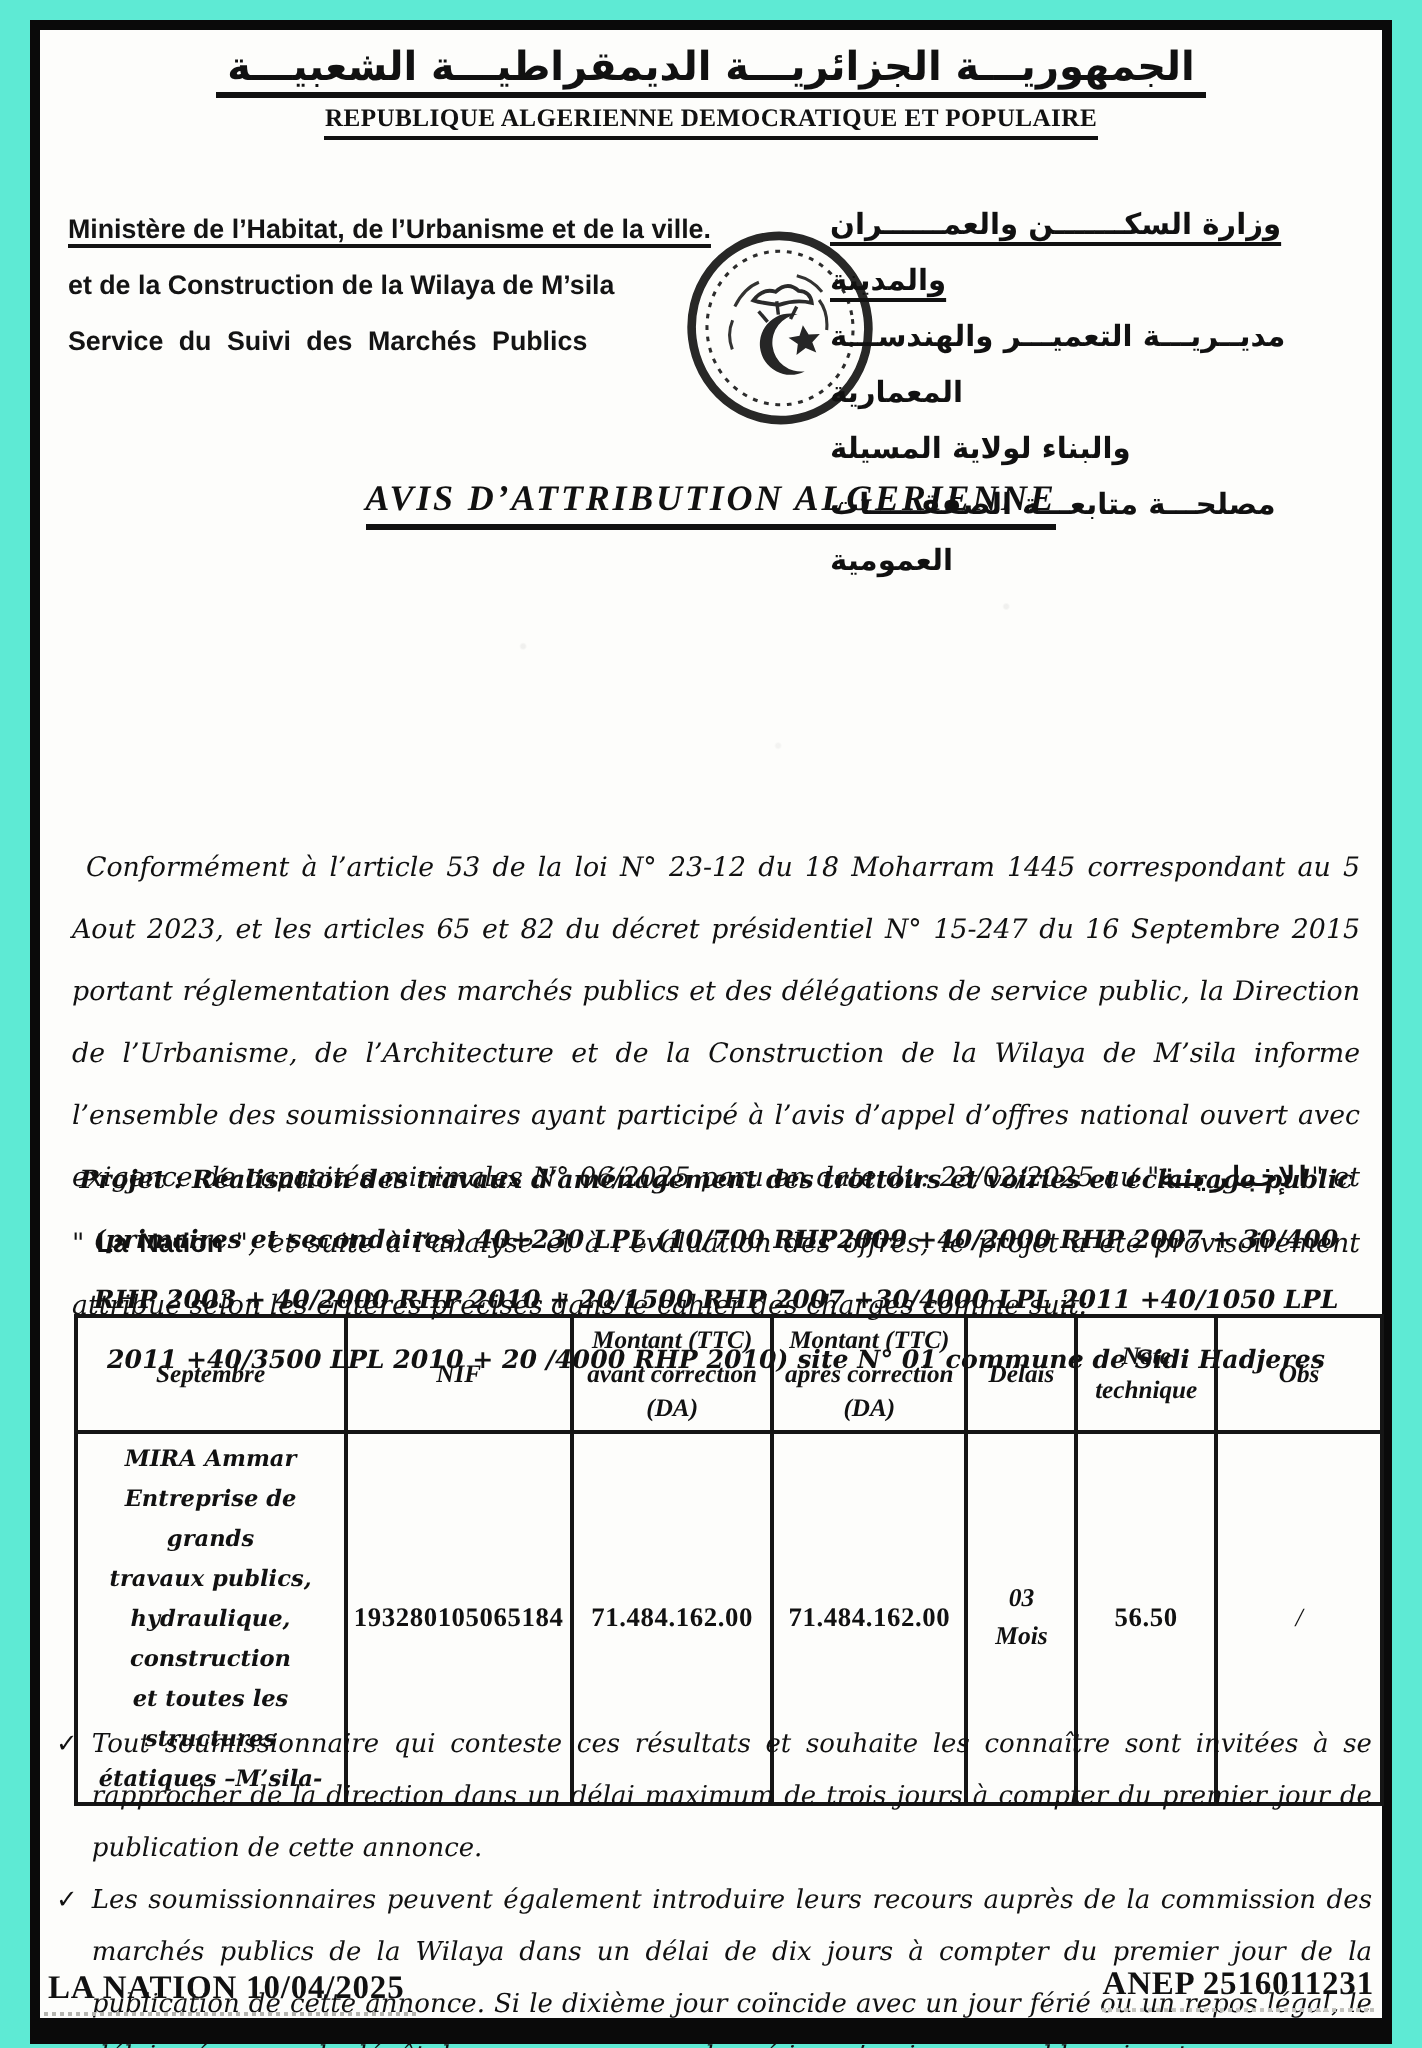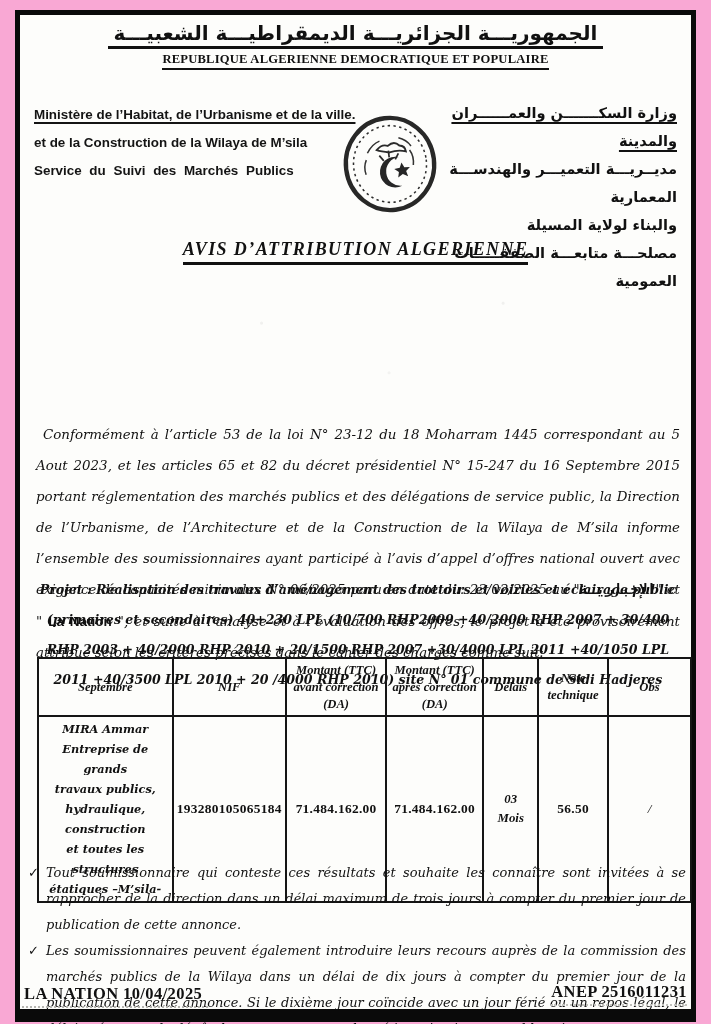--- a/index.html
+++ b/index.html
@@ -1,20 +1,20 @@
 <!DOCTYPE html>
 <html><head>
 <meta charset="utf-8">
 <style>
   * { margin:0; padding:0; box-sizing:border-box; }
   html,body { background:#e9e9e7; }
   body { font-family:"Liberation Serif", serif; color:#111; }
   .sheet {
     position:relative; width:711px; height:1024px; margin:0 auto;
-    background:#f9a8d4; overflow:hidden;
+    background:#5eead4; overflow:hidden;
   }
   .frame {
     position:absolute; left:15px; top:10px; width:681px; height:1012px;
     border:5px solid #0a0a0a; border-bottom:13px solid #0a0a0a;
     background:
       radial-gradient(circle at 36% 31%, rgba(0,0,0,.05) 0 1px, transparent 2px),
       radial-gradient(circle at 72% 29%, rgba(0,0,0,.05) 0 1px, transparent 2px),
       radial-gradient(circle at 55% 36%, rgba(0,0,0,.04) 0 1px, transparent 2px),
       #fdfdfb;
   }
@@ -33,21 +33,21 @@
     letter-spacing:.2px; border-bottom:2px solid #111; padding-bottom:1px;
   }
 
   
   .min-fr { top:86px; left:14px; width:330px;
     font-family:"Liberation Sans", sans-serif; font-weight:700;
     font-size:13.4px; line-height:28px; color:#141414; }
   .min-fr .u { text-decoration:underline; text-decoration-thickness:2px; text-underline-offset:3px; }
   .min-fr .sp { word-spacing:4px; }
 
-  .min-ar { top:84px; right:14px; width:262px; direction:rtl; text-align:right;
+  .min-ar { top:84px; right:14px; width:262px; direction:rtl; text-align:left;
     font-family:"DejaVu Sans", sans-serif; font-weight:700;
     font-size:14.6px; line-height:28px; }
   .min-ar .u { text-decoration:underline; text-decoration-thickness:1.5px; text-underline-offset:4px; }
 
   .seal { top:98px; left:322px; width:96px; height:102px; transform:rotate(-7deg); opacity:.92; }
 
   
   .title-wrap { top:224px; left:0; right:0; text-align:center; }
   .doc-title {
     display:inline-block; font-family:"Liberation Serif", serif;

